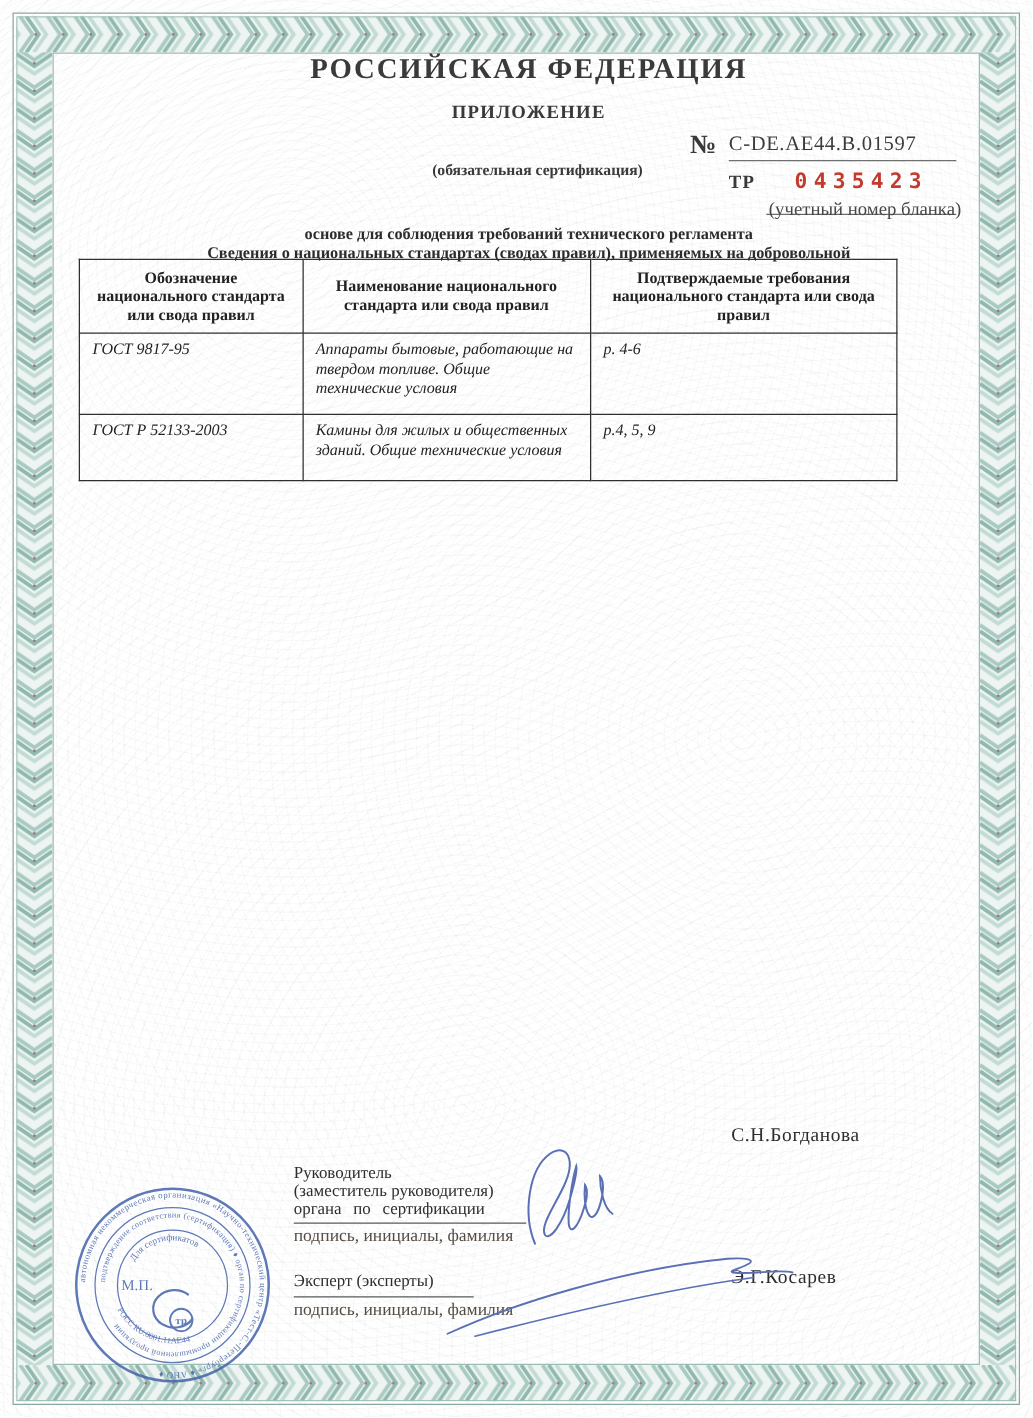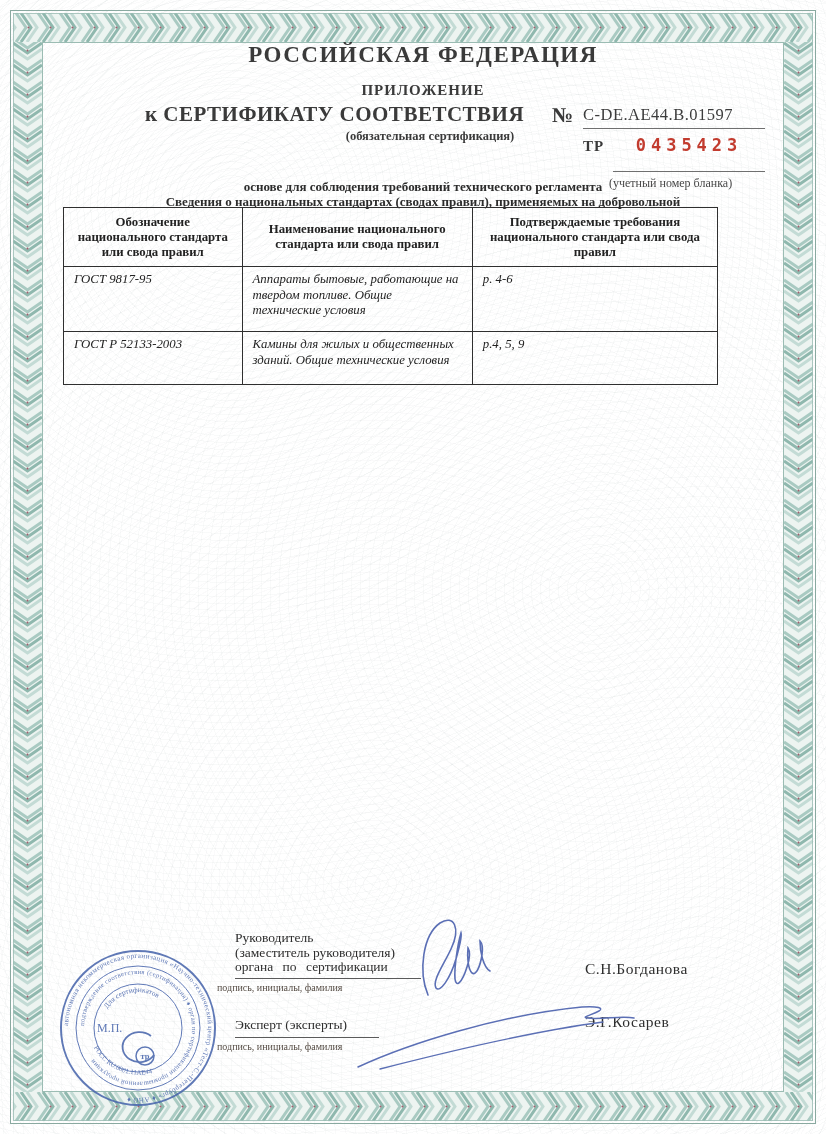--- a/index.html
+++ b/index.html
@@ -30,45 +30,45 @@
     border-bottom:1px solid #6f6f6f;padding-bottom:3px;
   }
   .cert-subtitle{position:absolute;left:265px;top:129px;width:330px;text-align:center;font-size:12.5px;font-weight:bold;color:#3a3a3a;}
   .tr-label{position:absolute;left:583px;top:138px;font-size:15px;font-weight:bold;color:#3a3a3a;letter-spacing:1px;}
   .blank-number{
     position:absolute;left:613px;top:135px;width:152px;text-align:center;
     font-family:"DejaVu Sans Mono", monospace;font-size:17px;font-weight:bold;
     letter-spacing:5px;color:#c23b2e;
     border-bottom:1px solid #6f6f6f;padding-bottom:16px;
   }
-  .blank-caption{position:absolute;left:609px;top:176px;width:160px;text-align:left;font-size:12px;color:#474747;}
+  .blank-caption{position:absolute;left:609px;top:160px;width:160px;text-align:right;font-size:15px;color:#474747;}
   .intro{position:absolute;left:60px;right:40px;top:179px;text-align:center;font-size:13px;font-weight:bold;line-height:15px;color:#2c2c2c;}
   .std-table{
     position:absolute;left:63px;top:207px;width:655px;
     border-collapse:collapse;table-layout:fixed;
     font-size:12.8px;color:#222;
   }
   .std-table th,.std-table td{border:1.5px solid #2f2f2f;vertical-align:top;}
   .std-table th{font-weight:bold;text-align:center;padding:5px 10px;line-height:15px;vertical-align:middle;height:48px;}
   .std-table td{padding:5px 10px;line-height:15.5px;font-style:italic;}
   .row-tall td{height:54px;}
   .row-short td{height:42px;}
   .col1{width:27.3%;} .col2{width:35.2%;} .col3{width:37.5%;}
   .sig-role{position:absolute;left:235px;font-size:13.5px;line-height:14.5px;color:#2e2e2e;}
   .sig-role-head{top:931px;}
   .w-spread{word-spacing:6px;}
   .sig-line{position:absolute;height:0;border-top:1px solid #5a5a5a;}
   .line-head{left:235px;top:978px;width:186px;}
   .line-expert{left:235px;top:1037px;width:144px;}
-  .sig-caption{position:absolute;left:217px;font-size:10px;color:#554c44;}
+  .sig-caption{position:absolute;left:235px;font-size:14px;color:#554c44;}
   .cap-head{top:982px;}
   .cap-expert{top:1041px;}
   .sig-role-expert{position:absolute;left:235px;top:1017px;font-size:13.5px;color:#2e2e2e;}
   .sig-name{position:absolute;left:585px;font-size:15.5px;letter-spacing:0.5px;color:#2e2e2e;}
-  .name-head{top:960px;}
+  .name-head{top:900px;}
   .name-expert{top:1013px;}
   .autograph{position:absolute;pointer-events:none;}
   .auto1{left:410px;top:915px;}
   .auto2{left:340px;top:995px;}
   .stamp{position:absolute;left:56px;top:946px;opacity:0.88;}
 </style>
 </head>
 <body>
 
 <div class="page">
@@ -126,21 +126,20 @@
     <rect width="800" height="29" fill="url(#chevB)"></rect>
   </svg>
   <svg class="frame-lines" width="826" height="1134">
     <rect x="10.5" y="10.5" width="805" height="1113" fill="none" stroke="#89a9a0" stroke-width="1"></rect>
     <rect x="13.5" y="13.5" width="799" height="1107" fill="none" stroke="#9bbcb3" stroke-width="0.8"></rect>
     <rect x="42.5" y="42.5" width="741" height="1049" fill="none" stroke="#9bbcb3" stroke-width="1"></rect>
   </svg>
 
   <div class="hdr doc-title">ПРИЛОЖЕНИЕ</div>
   <div class="hdr country-title">РОССИЙСКАЯ ФЕДЕРАЦИЯ</div>
-  <div class="cert-title">к СЕРТИФИКАТУ СООТВЕТСТВИЯ</div>
   <div class="number-sign">№</div>
   <div class="cert-number">С-DE.АЕ44.В.01597</div>
   <div class="cert-subtitle">(обязательная сертификация)</div>
   <div class="tr-label">ТР</div>
   <div class="blank-number">0435423</div>
   <div class="blank-caption">(учетный номер бланка)</div>
 
   <div class="intro">
     <div>основе для соблюдения требований технического регламента</div>
     <div>Сведения о национальных стандартах (сводах правил), применяемых на добровольной</div>

